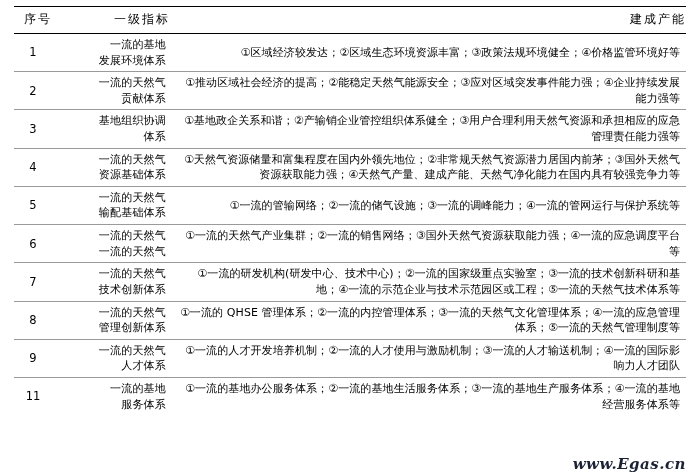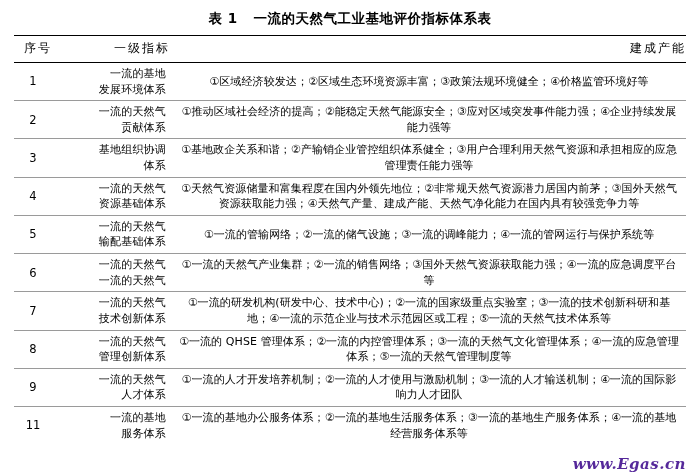--- a/index.html
+++ b/index.html
@@ -61,54 +61,51 @@
   table.main tbody tr td.seq {
     text-align: center;
     font-size: 11.5px;
   }
   table.main tbody tr td.pri {
     text-align: right;
     font-size: 11px;
     letter-spacing: 0.2px;
   }
   table.main tbody tr td.sec {
-    text-align: center;
+    text-align: right;
     font-size: 11px;
     padding-left: 8px;
     padding-right: 6px;
     letter-spacing: 0.1px;
   }
   table.main tbody tr.sep td {
     border-bottom: 0.5px solid #9a9a9a;
   }
   table.main tbody tr:last-child td {
     border-bottom: none;
   }
   .watermark {
     position: absolute;
     right: 14px;
     bottom: 2px;
     font-family: "DejaVu Serif", "Liberation Serif", serif;
     font-style: italic;
     font-weight: bold;
     font-size: 15px;
-    color: #4c1d95;
+    color: #0f172a;
     letter-spacing: 0.5px;
     opacity: 0.95;
   }
   .pri-line { display: block; }
 </style>
 </head>
 <body>
 
 <div class="page">
 
-  <div class="table-caption">
-    <span class="cap-num">表 1</span><span>一流的天然气工业基地评价指标体系表</span>
-  </div>
 
   <table class="main">
     <colgroup>
       <col class="c-seq">
       <col class="c-pri">
       <col class="c-sec">
     </colgroup>
     <thead>
       <tr>
         <th>序号</th>

